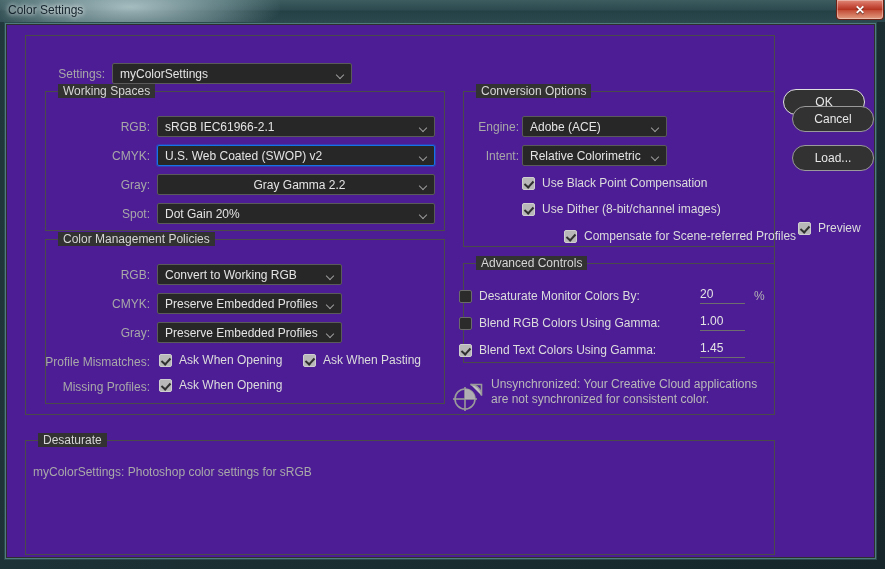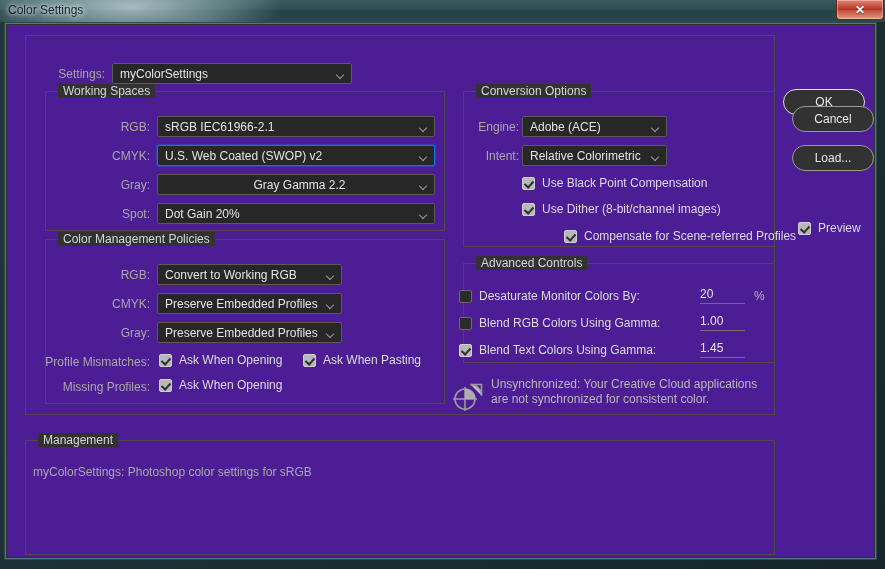--- a/index.html
+++ b/index.html
@@ -401,21 +401,21 @@
           <path d="M15 19 L15 9 A10 10 0 0 1 25 19 Z" fill="#b4b4b4" stroke="none" opacity="0.95"></path>
           <path d="M20 5 L31 5 A0 0 0 0 1 31 5 L31 16 A11 11 0 0 0 20 5 Z" fill="none"></path>
           <path d="M20.5 4.5 L31.5 4.5 L31.5 15.5" fill="none" stroke="#9a9a9a" stroke-width="1.6"></path>
           <path d="M20.5 4.5 A11 11 0 0 1 31.5 15.5" fill="#c2c2c2" stroke="#9a9a9a" stroke-width="1.4"></path>
         </svg>
       </div>
       <div class="sync-note" style="left:484px; top:352px; width:285px;">Unsynchronized: Your Creative Cloud applications
 are not synchronized for consistent color.</div>
 
       <div class="grp" style="left:18px; top:415px; width:750px; height:115px;">
-        <div class="grp-title">Management</div>
+        <div class="grp-title">Desaturate</div>
       </div>
       <div class="desc-text" style="left:26px; top:440px;">myColorSettings:  Photoshop color settings for sRGB</div>
 
       <div class="btn primary" style="left:776px; top:36px;margin-top:28px;">OK</div>
       <div class="btn" style="left:785px; top:81px;">Cancel</div>
       <div class="btn" style="left:785px; top:120px;">Load...</div>
 
       <div class="cb-row" style="left:791px; top:196px;">
         <span class="cbox on"></span>
         <span class="cb-label">Preview</span>

